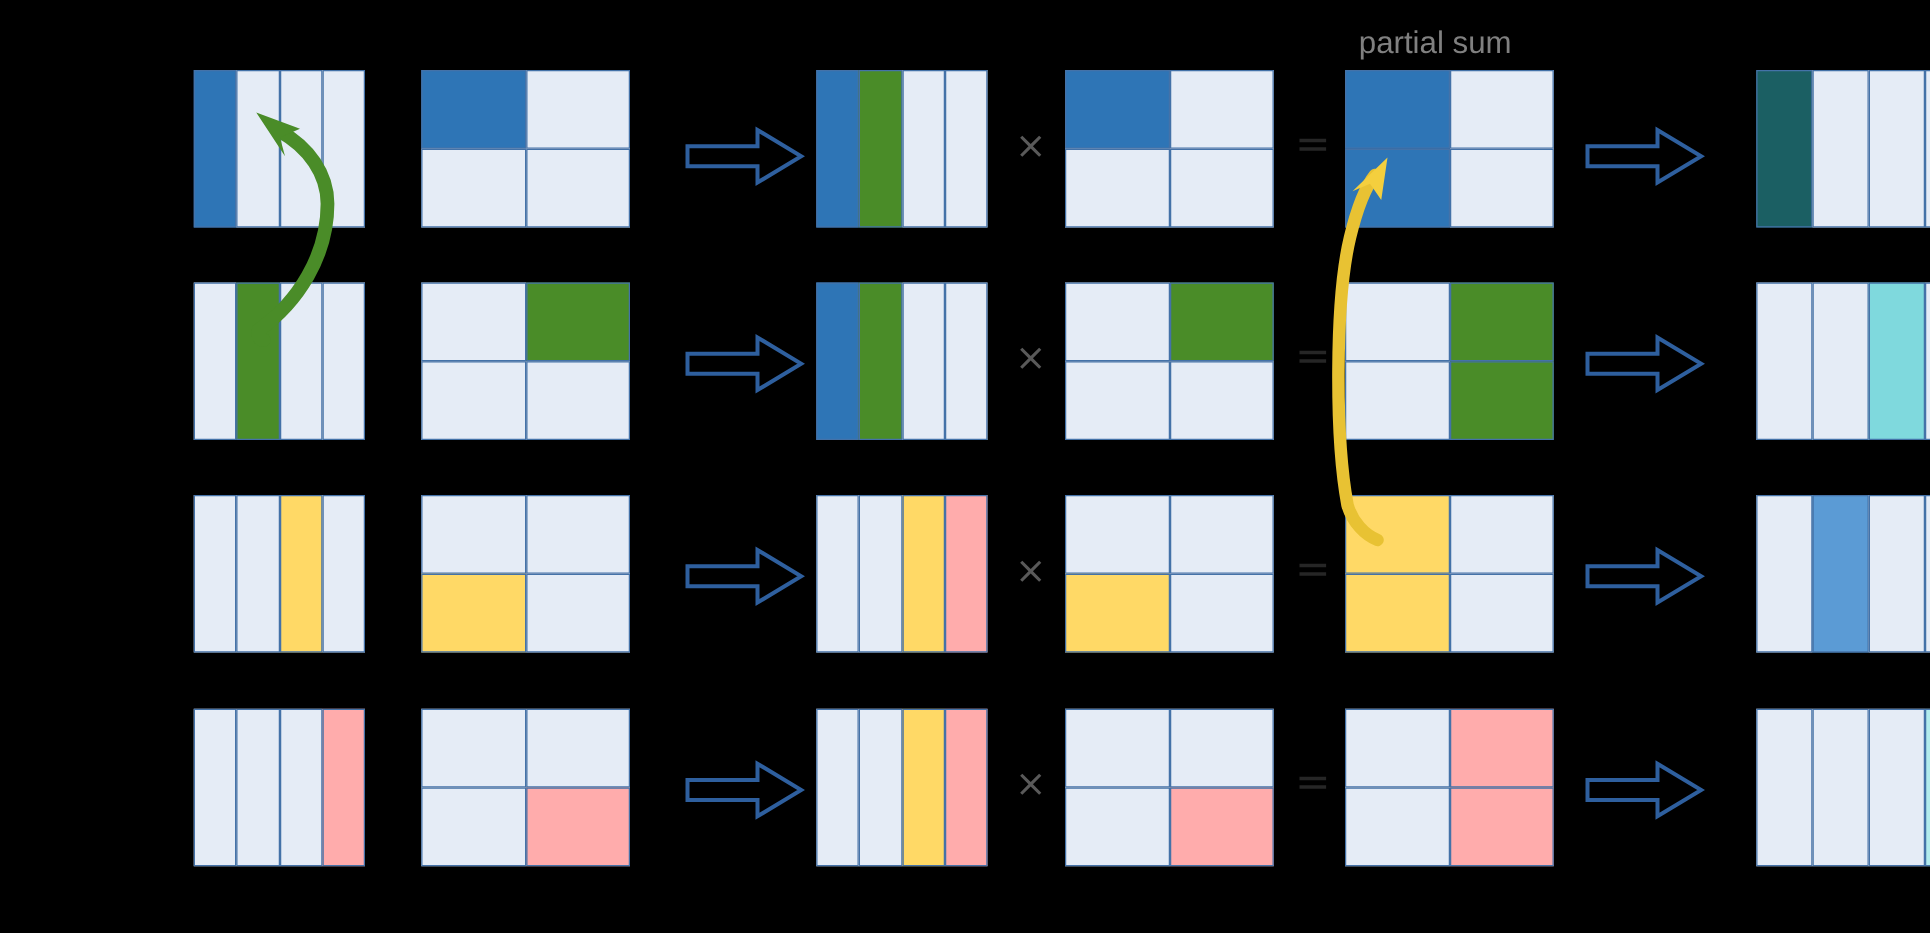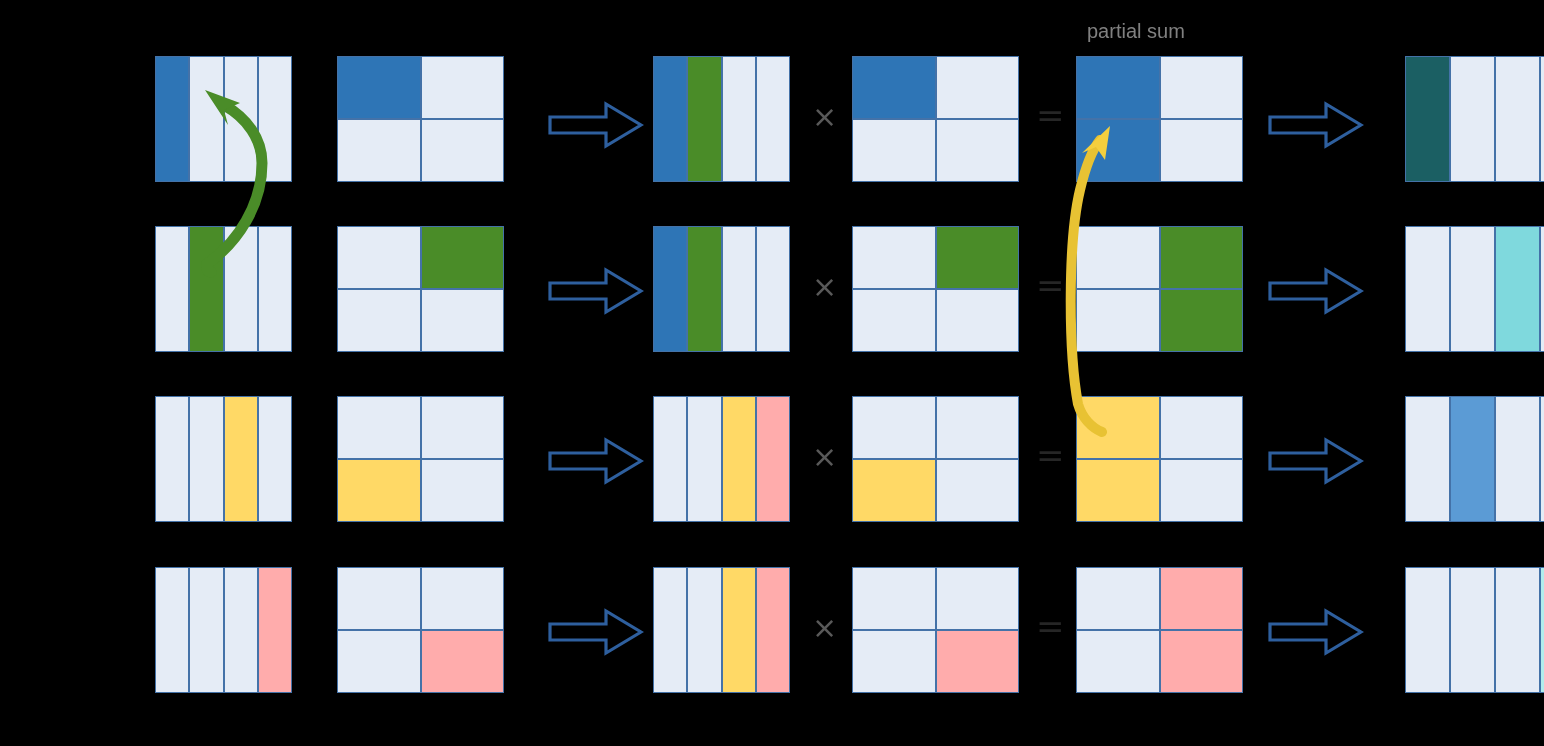--- a/index.html
+++ b/index.html
@@ -7,21 +7,21 @@
          font-family:"Liberation Sans","DejaVu Sans",sans-serif;}
   .matrix{position:absolute;display:flex;box-sizing:border-box;}
   .matrix.cols{flex-direction:row;}
   .matrix.grid2{display:grid;grid-template-columns:1fr 1fr;grid-template-rows:1fr 1fr;}
   .cell{box-sizing:border-box;border:1px solid #4472a8;}
   .matrix.cols > .cell{flex:1 1 0;}
   .op{position:absolute;color:#595959;font-size:30px;line-height:1;
       font-family:"DejaVu Sans",sans-serif;user-select:none;}
   .op.eq{color:#262626;font-size:34px;}
   .bigarrow{position:absolute;}
-  .label{position:absolute;color:#808080;font-size:20px;white-space:nowrap;}
+  .label{position:absolute;color:#808080;font-size:25px;white-space:nowrap;}
   .curve{position:absolute;left:0;top:0;width:1544px;height:746px;pointer-events:none;}
 </style>
 </head>
 <body>
 
 <div id="stage">
 
   <div class="label" style="left:1087px;top:20px;">partial sum</div>
 
   <div class="matrix cols" id="m-r1-c1" style="left:155px;top:56px;width:137px;height:126px;">

